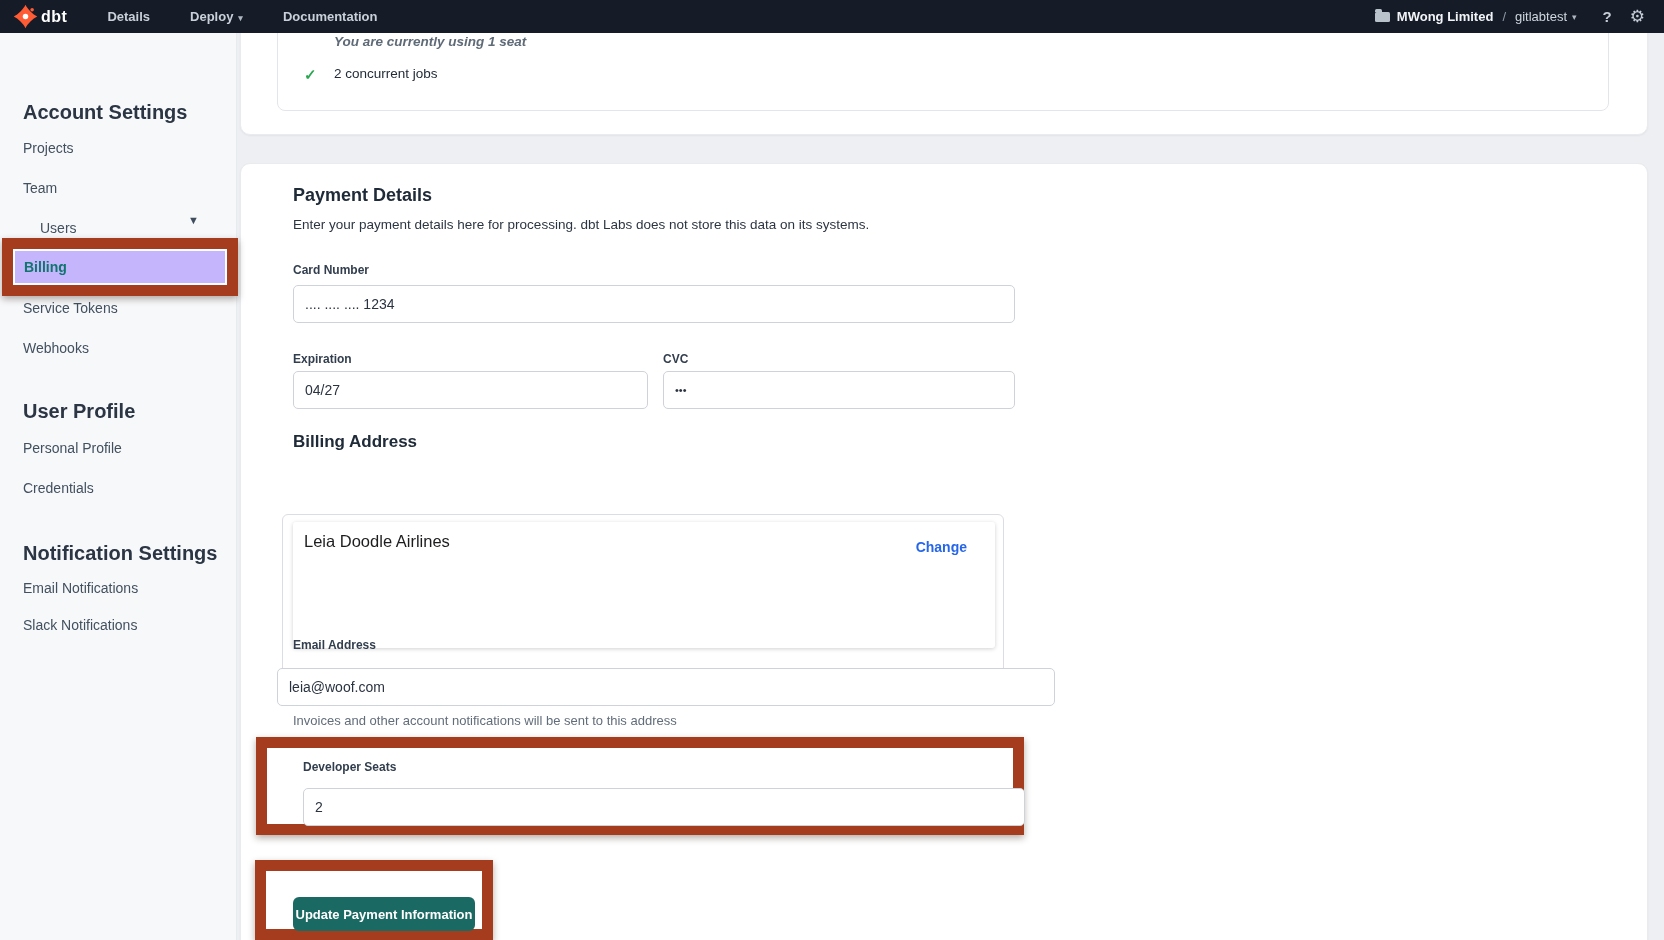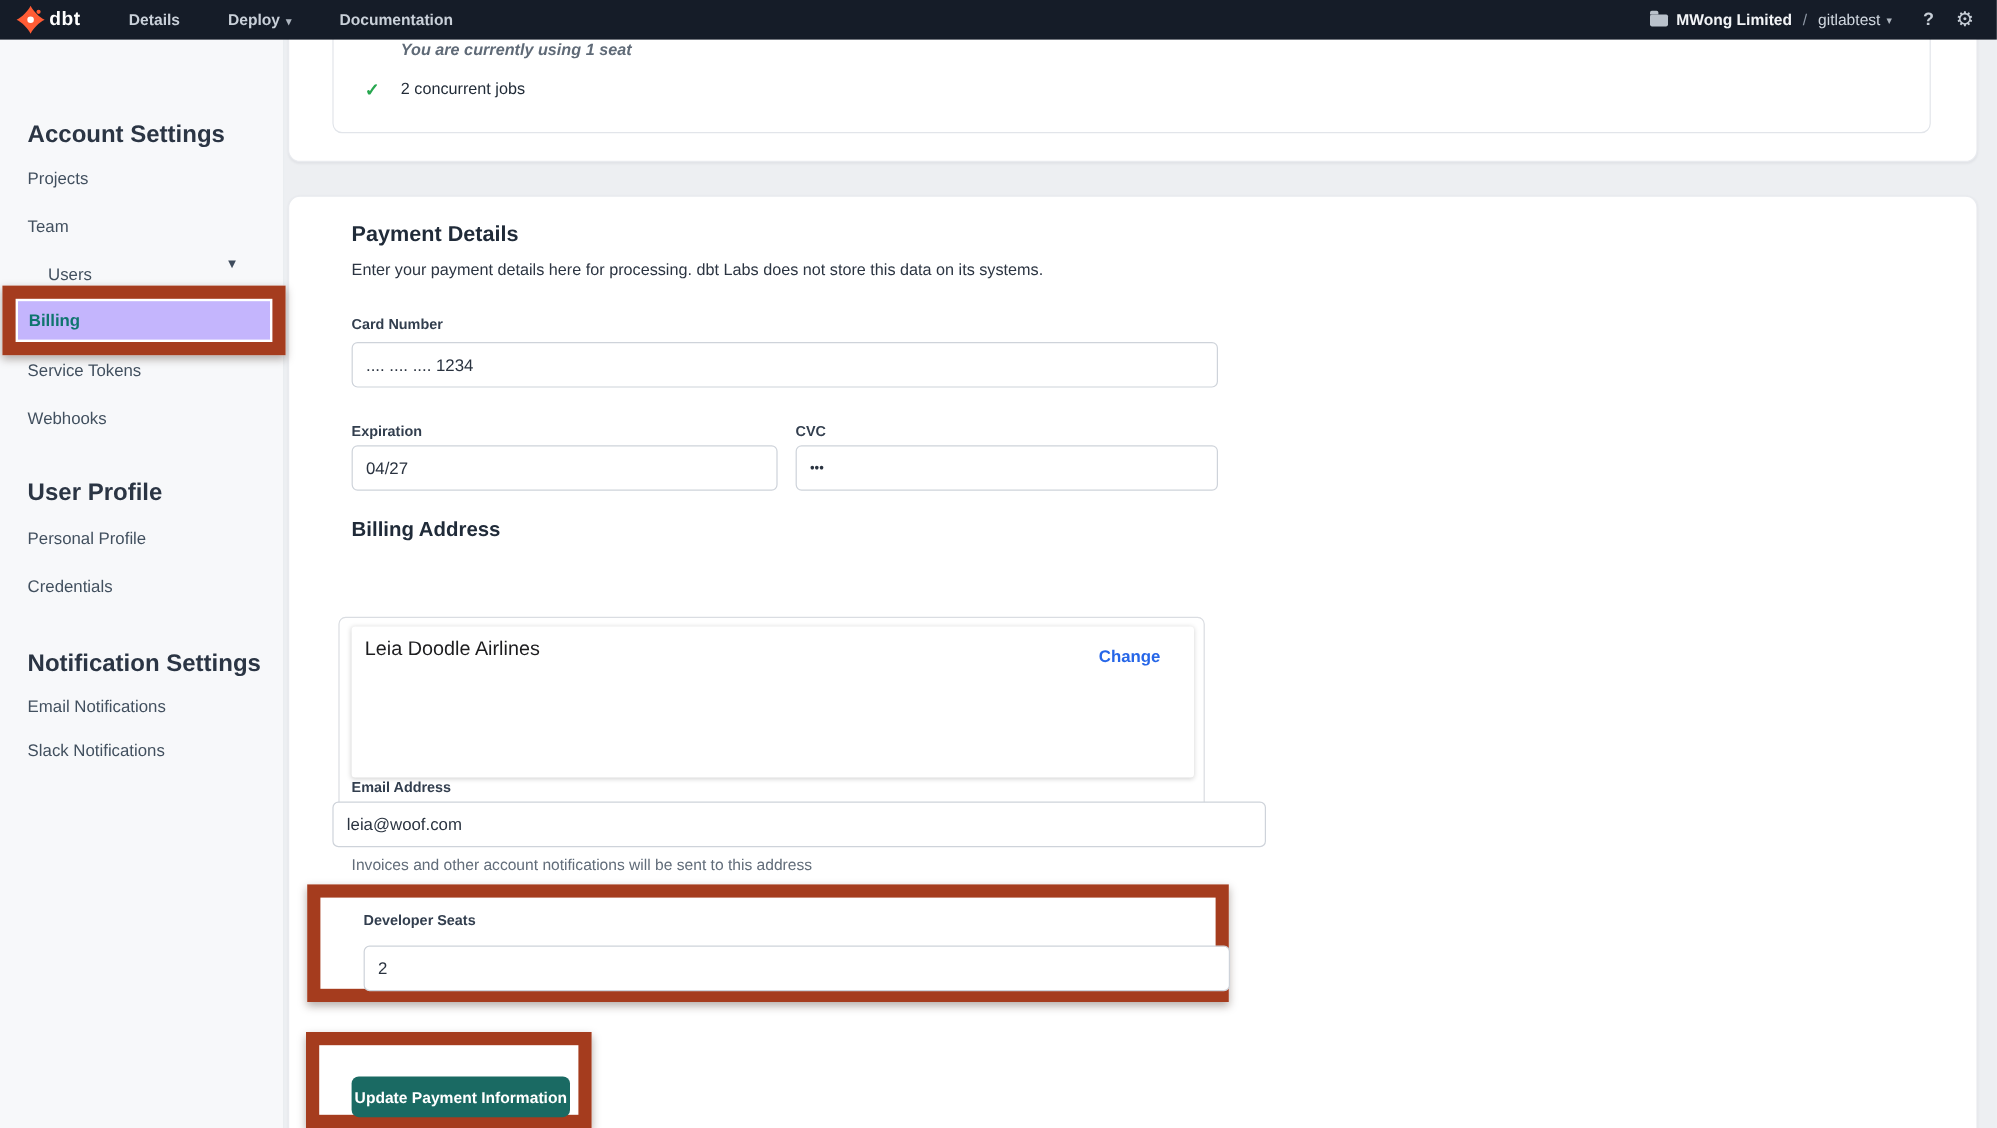--- a/index.html
+++ b/index.html
@@ -147,21 +147,21 @@
 
   <div class="h1" style="top:268px; font-size:17px">Billing Address</div>
 
   <div class="addr-outer">
     <div class="addr-card">
       <div class="addr-company">Leia Doodle Airlines</div>
       <div class="change-link">Change</div>
     </div>
   </div>
 
-  <div class="field-label" style="left:52px; top:485px">Email Address</div>
+  <div class="field-label" style="left:52px; top:474px">Email Address</div>
   <div class="input" style="left:36px; top:504px; width:778px">leia@woof.com</div>
   <div class="helper-text" style="top:549px">Invoices and other account notifications will be sent to this address</div>
 </div>
 
 <div class="annotation" style="left:2px; top:238px; width:236px; height:58px;">
   <div class="billing-active-inner">
     <span class="billing-label">Billing</span>
   </div>
 </div>
 

